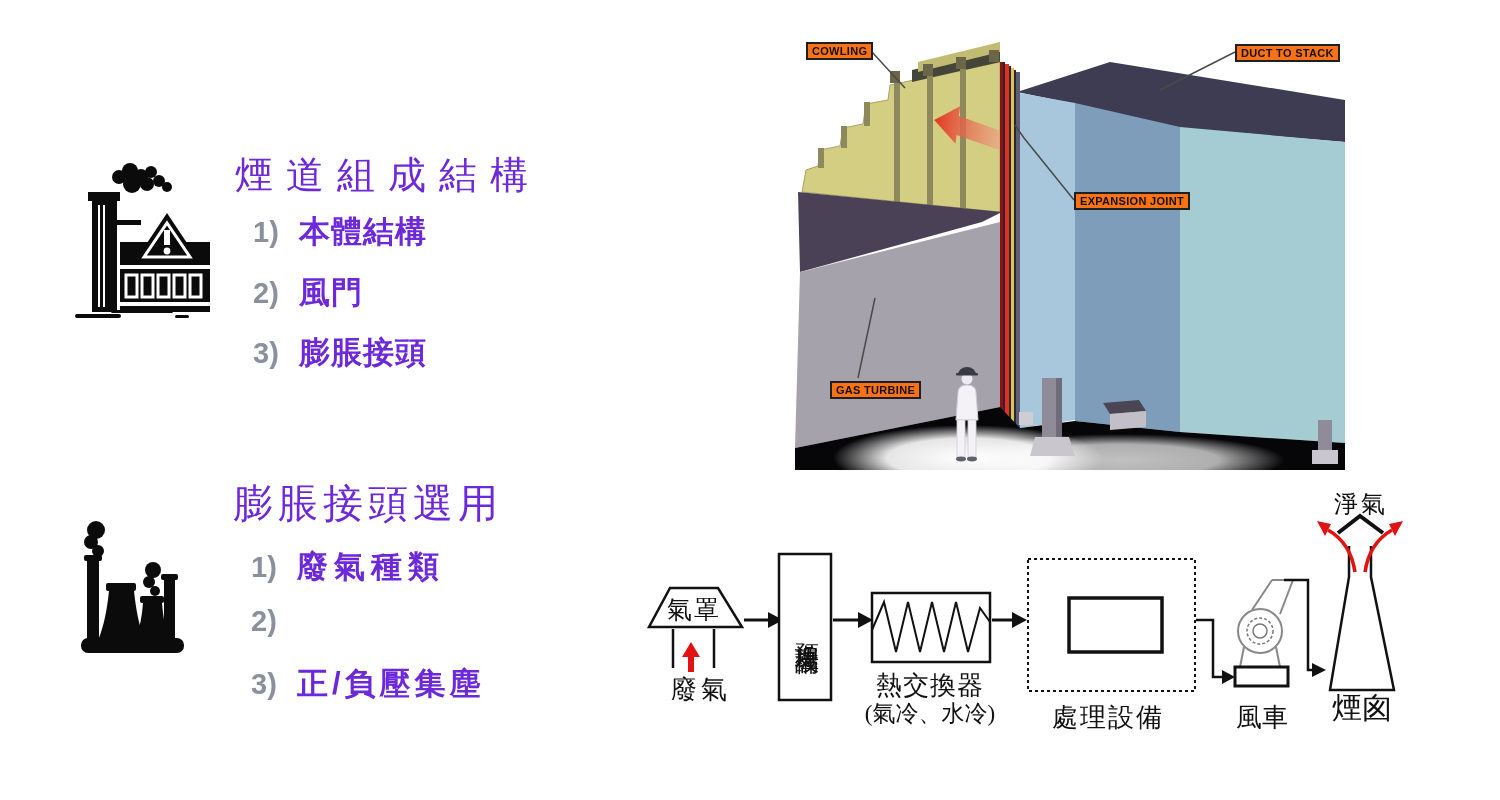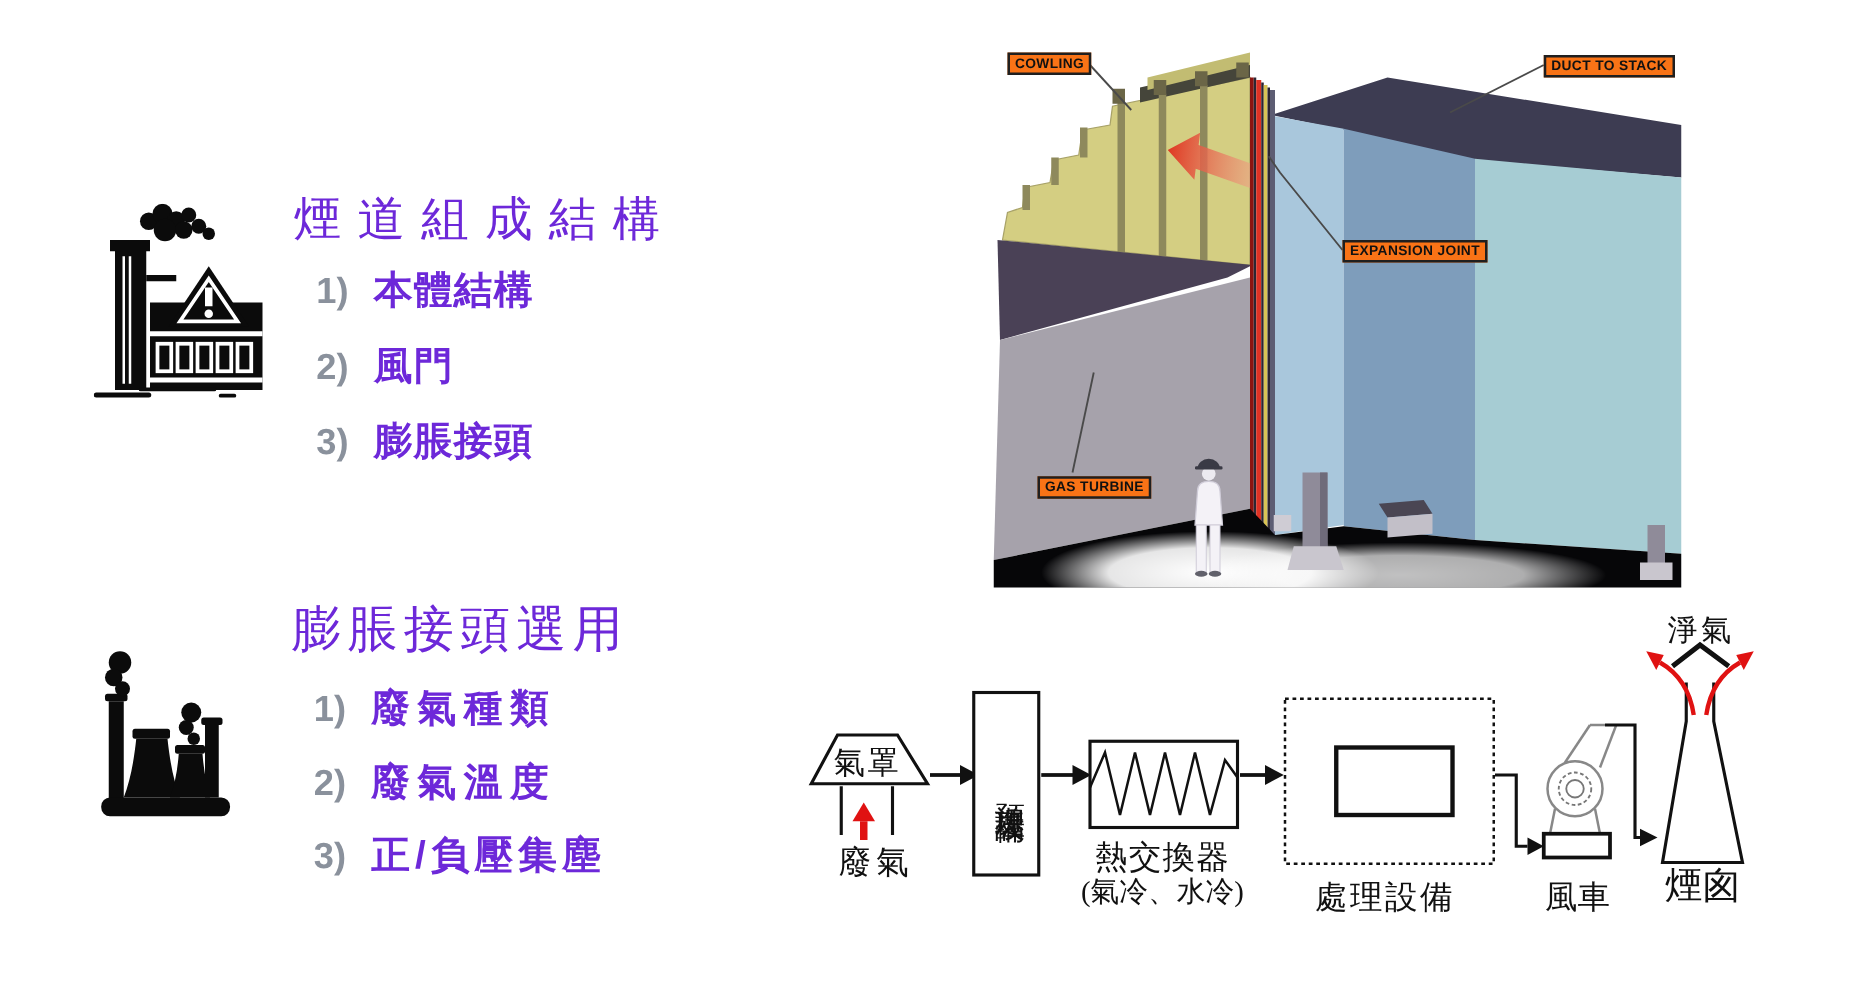--- a/index.html
+++ b/index.html
@@ -109,21 +109,20 @@
   </svg>
 
   <div class="abs sec-heading" style="left:233px;top:476px;font-size:40px;letter-spacing:5px">膨脹接頭選用</div>
 
   <div class="abs item-row" style="left:251px;top:546px">
     <span class="item-num">1)</span>
     <span class="item-text" style="letter-spacing:6px">廢氣種類</span>
   </div>
   <div class="abs item-row" style="left:251px;top:605px">
     <span class="item-num">2)</span>
-    <span class="item-text" style="letter-spacing:6px">廢氣溫度</span>
   </div>
   <div class="abs item-row" style="left:251px;top:663px">
     <span class="item-num">3)</span>
     <span class="item-text" style="letter-spacing:4px">正/負壓集塵</span>
   </div>
 
   <div class="abs" style="left:790px;top:20px;width:570px;height:450px">
     <svg width="570" height="450" viewBox="0 0 570 450">
       <defs>
         <linearGradient id="arrowGrad" x1="0" y1="0" x2="1" y2="0">

